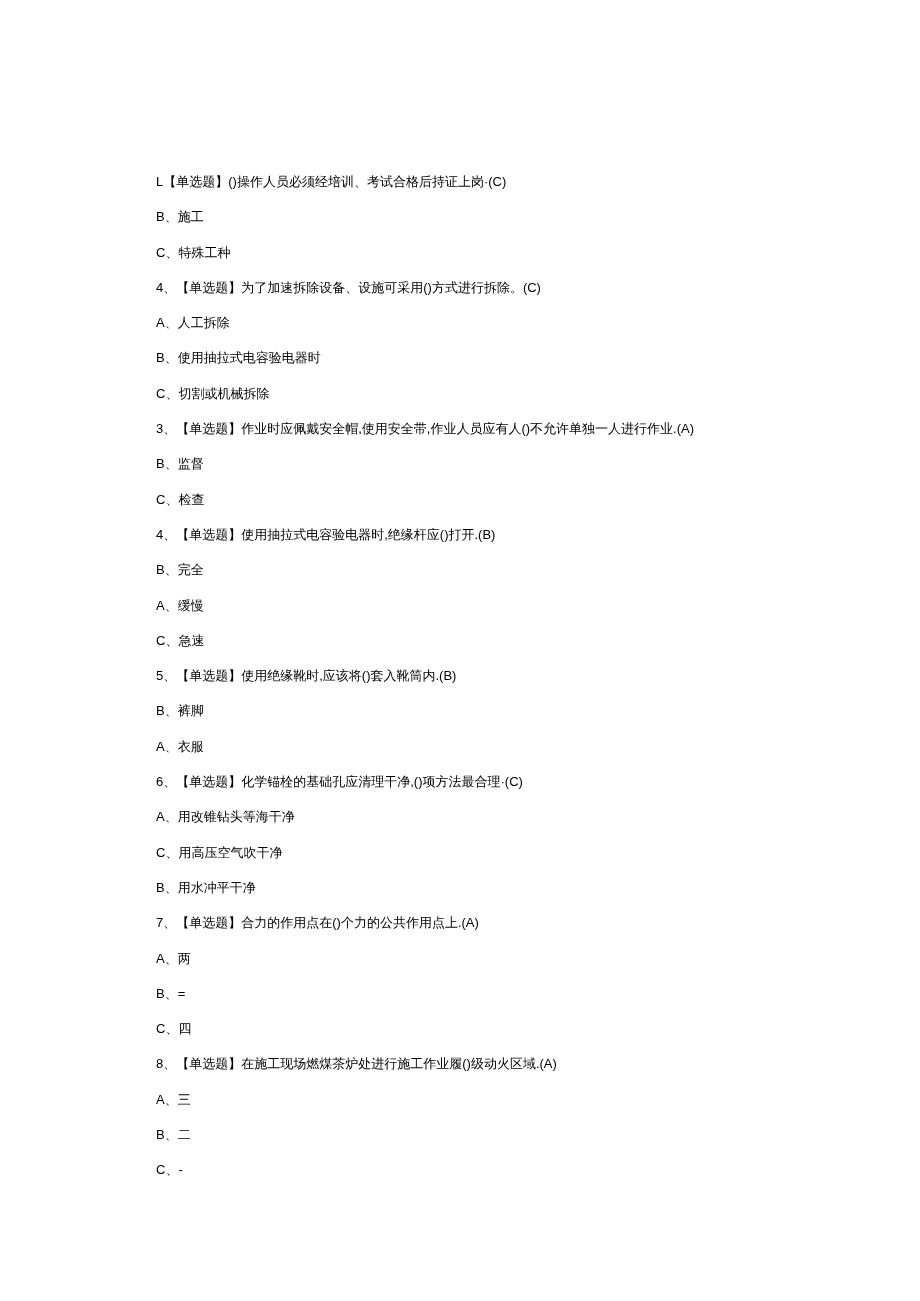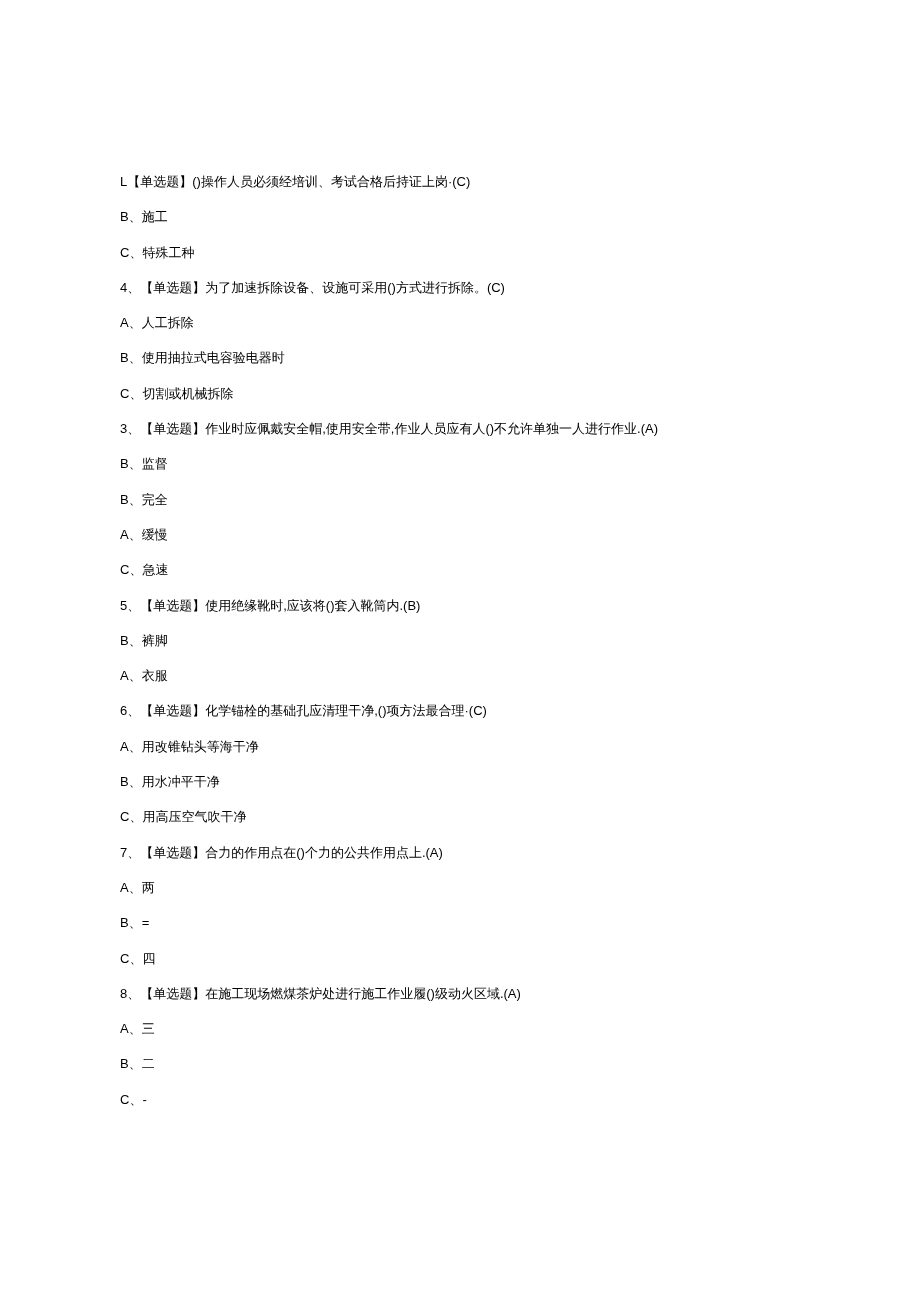--- a/index.html
+++ b/index.html
@@ -11,45 +11,48 @@
       background: #ffffff;
       font-family: "Microsoft YaHei", "SimSun", sans-serif;
       font-size: 13px;
       color: #000000;
       padding: 172px 120px 50px 120px;
       line-height: 1.6;
       width: 920px;
     }
     .line {
       margin-bottom: 14.5px;
+      margin-left: 36px;
     }
   </style>
 </head>
 <body>
 
 <div id="content">
     <div class="line">L【单选题】()操作人员必须经培训、考试合格后持证上岗·(C)</div>
     <div class="line">B、施工</div>
     <div class="line">C、特殊工种</div>
     <div class="line">4、【单选题】为了加速拆除设备、设施可采用()方式进行拆除。(C)</div>
     <div class="line">A、人工拆除</div>
     <div class="line">B、使用抽拉式电容验电器时</div>
     <div class="line">C、切割或机械拆除</div>
     <div class="line">3、【单选题】作业时应佩戴安全帽,使用安全带,作业人员应有人()不允许单独一人进行作业.(A)</div>
     <div class="line">B、监督</div>
+    <div class="line">C、检查</div>
+    <div class="line">4、【单选题】使用抽拉式电容验电器时,绝缘杆应()打开.(B)</div>
     <div class="line">B、完全</div>
     <div class="line">A、缓慢</div>
     <div class="line">C、急速</div>
     <div class="line">5、【单选题】使用绝缘靴时,应该将()套入靴筒内.(B)</div>
     <div class="line">B、裤脚</div>
     <div class="line">A、衣服</div>
     <div class="line">6、【单选题】化学锚栓的基础孔应清理干净,()项方法最合理·(C)</div>
     <div class="line">A、用改锥钻头等海干净</div>
+    <div class="line">C、用高压空气吹干净</div>
     <div class="line">B、用水冲平干净</div>
-    <div class="line">C、用高压空气吹干净</div>
     <div class="line">7、【单选题】合力的作用点在()个力的公共作用点上.(A)</div>
     <div class="line">A、两</div>
     <div class="line">B、=</div>
     <div class="line">C、四</div>
     <div class="line">8、【单选题】在施工现场燃煤茶炉处进行施工作业履()级动火区域.(A)</div>
     <div class="line">A、三</div>
     <div class="line">B、二</div>
     <div class="line">C、-</div>
   </div>
 

